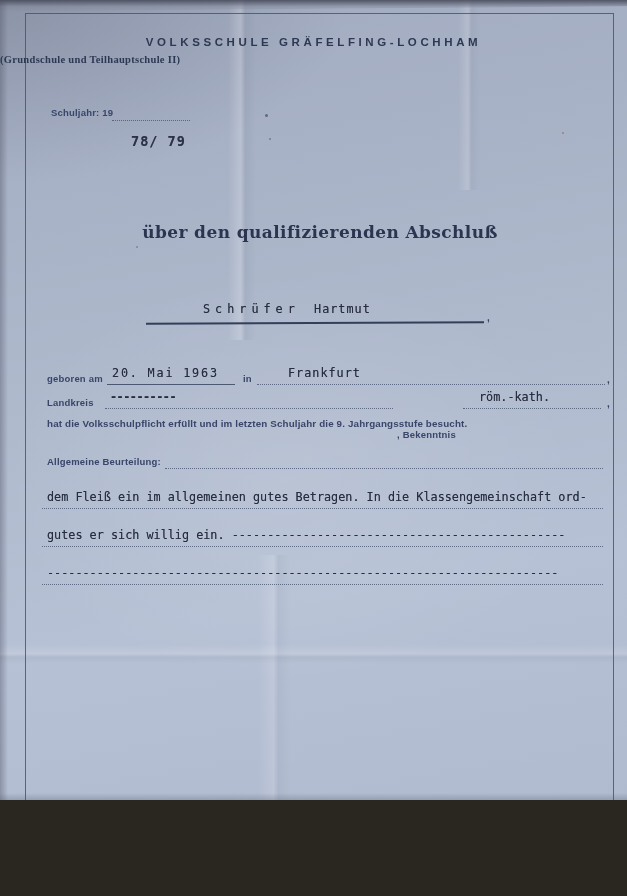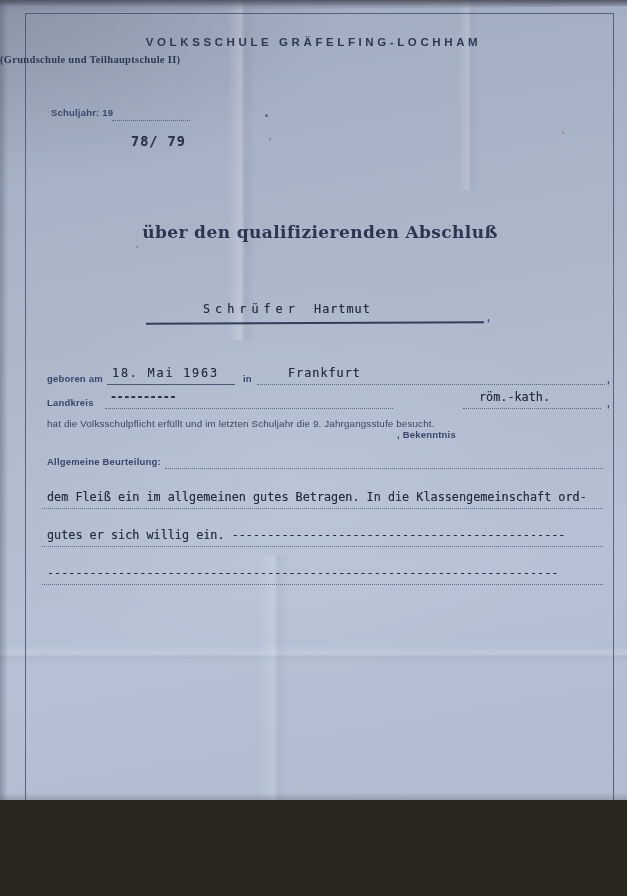--- a/index.html
+++ b/index.html
@@ -44,21 +44,21 @@
     white-space:nowrap;text-shadow:0 0 0.5px rgba(39,45,64,0.55);}
   .rule-dot{border-bottom:1px dotted rgba(70,82,110,0.78);height:0;}
   .rule-solid{background:#333e5a;height:1.5px;}
   .comma{color:#39456a;font-size:10px;font-weight:700;}
   .schuljahr-val{font-family:"DejaVu Sans Mono",monospace;font-size:13.5px;font-weight:700;
     color:#2b3248;letter-spacing:1px;white-space:nowrap;text-shadow:0 0 0.5px rgba(43,50,72,0.5);}
   .lastname{letter-spacing:5px;}
   .firstname{letter-spacing:1px;}
   .date-typed{letter-spacing:1.8px;}
   .place-typed{letter-spacing:1px;}
-  .sentence{color:#39456a;font-size:9.8px;font-weight:400;letter-spacing:0.15px;white-space:nowrap;}
+  .sentence{color:#39456a;font-size:9.8px;font-weight:700;letter-spacing:0.15px;white-space:nowrap;}
   .footer-anlage{color:#3c4866;font-size:8px;font-weight:700;letter-spacing:0.3px;}
   .pub-logo{font-family:"DejaVu Serif",serif;font-style:italic;font-weight:700;
     font-size:12px;color:#3d4966;transform:rotate(-4deg);}
   .pub-line{color:#46527000;font-size:7px;color:#475275;font-weight:700;letter-spacing:0.1px;white-space:nowrap;}
   .pub-no{font-weight:700;}
 </style>
 </head>
 <body>
 
 <div id="shot">
@@ -85,21 +85,21 @@
 
   <div class="abs subtitle">über den qualifizierenden Abschluß</div>
 
   <div class="abs ttxt" style="left:203px;top:302px;">
     <span class="lastname">Schrüfer</span><span style="letter-spacing:0;">&nbsp;&nbsp;</span><span class="firstname">Hartmut</span>
   </div>
   <div class="abs rule-solid" style="left:146px;top:322px;width:338px;transform:rotate(-0.25deg);"></div>
   <div class="abs comma" style="left:487px;top:312px;">,</div>
 
   <div class="abs ptxt" style="left:47px;top:373px;">geboren am</div>
-  <div class="abs ttxt date-typed" style="left:112px;top:366px;">18. Mai 1963</div>
+  <div class="abs ttxt date-typed" style="left:112px;top:366px;">20. Mai 1963</div>
   <div class="abs rule-solid" style="left:107px;top:384px;width:128px;height:1px;opacity:0.8;"></div>
   <div class="abs ptxt" style="left:243px;top:373px;">in</div>
   <div class="abs ttxt place-typed" style="left:288px;top:366px;">Frankfurt</div>
   <div class="abs rule-dot" style="left:257px;top:384px;width:348px;"></div>
   <div class="abs comma" style="left:607px;top:374px;">,</div>
 
   <div class="abs ptxt" style="left:47px;top:397px;">Landkreis</div>
   <div class="abs ttxt" style="left:110px;top:390px;font-weight:700;letter-spacing:-0.5px;">----------</div>
   <div class="abs rule-dot" style="left:105px;top:408px;width:288px;"></div>
   <div class="abs ptxt" style="left:397px;top:397px;margin-top:32px;">, Bekenntnis</div>

